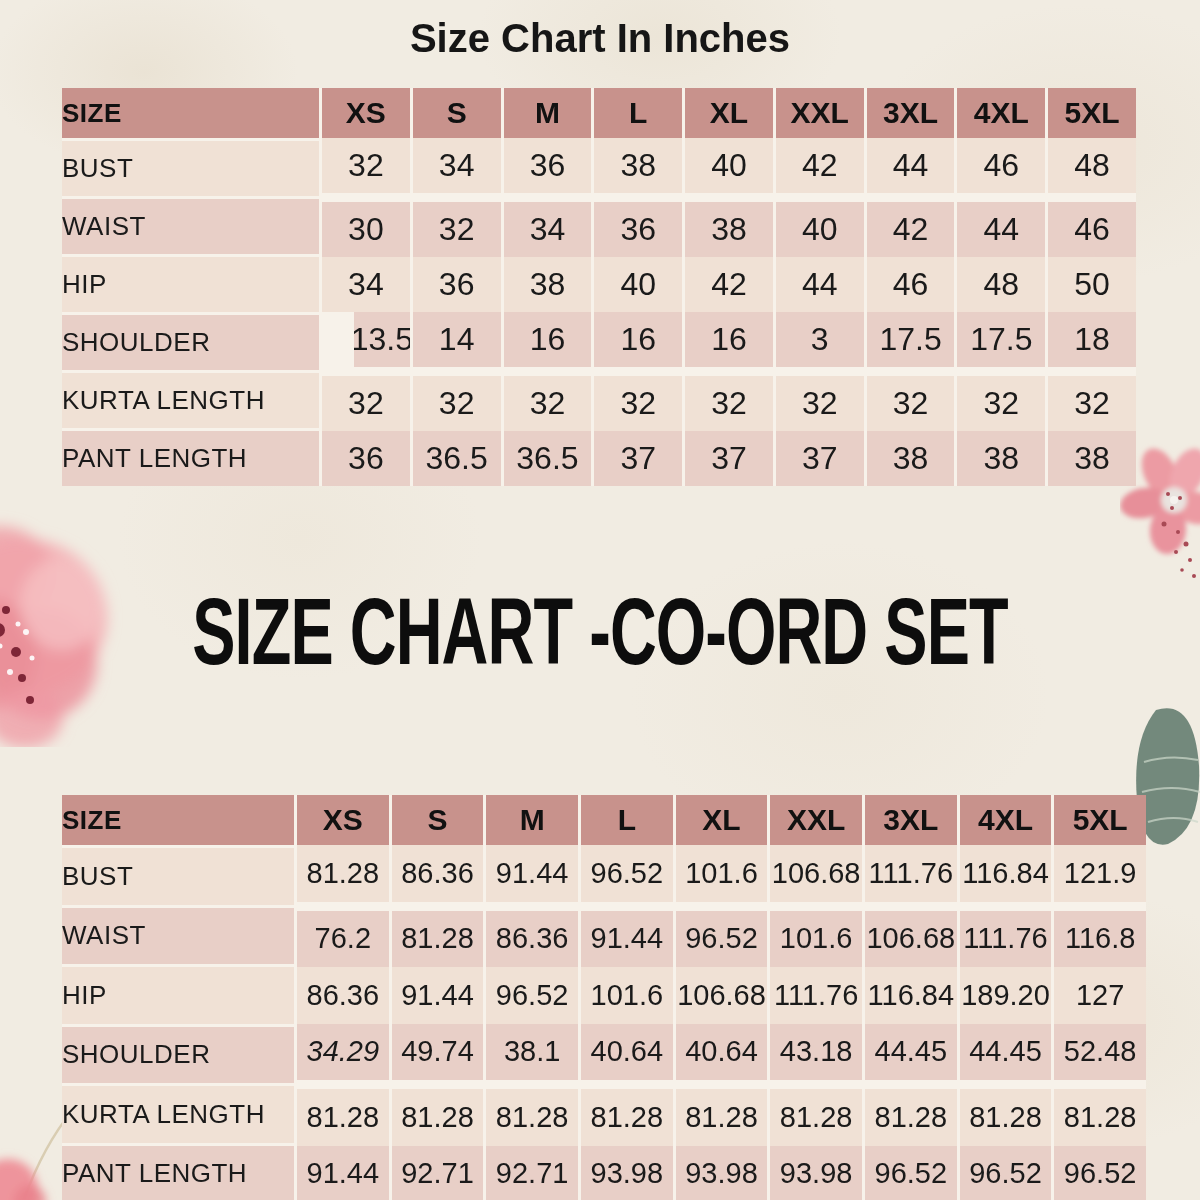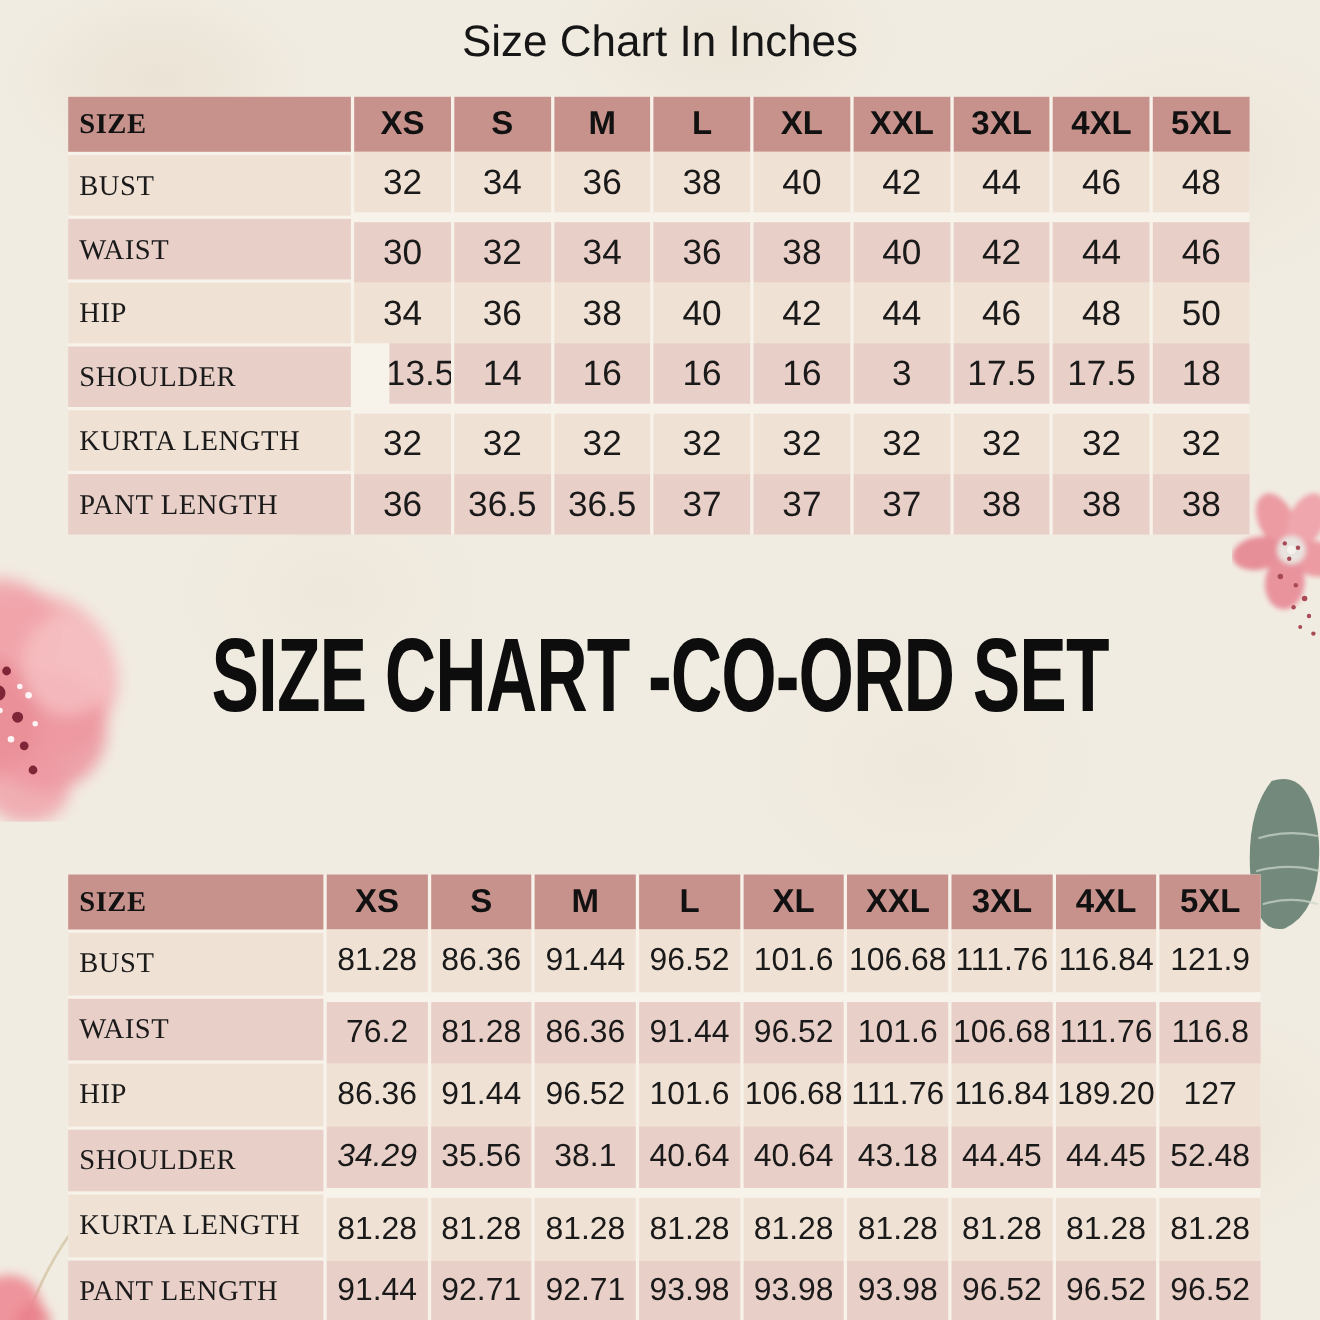--- a/index.html
+++ b/index.html
@@ -18,27 +18,27 @@
       radial-gradient(260px 200px at 25% 45%, rgba(228,218,198,.22), transparent 70%),
       radial-gradient(300px 220px at 70% 58%, rgba(228,218,198,.22), transparent 70%),
       radial-gradient(320px 240px at 40% 90%, rgba(226,214,192,.25), transparent 70%),
       radial-gradient(240px 180px at 92% 85%, rgba(226,214,192,.25), transparent 70%);
   }
   .deco{position:absolute; z-index:1;}
   .layer{position:absolute; z-index:2;}
 
   .subtitle{
     position:absolute; left:0; right:0; margin:0; text-align:center;
-    font-size:40px; font-weight:400; color:#161616; letter-spacing:0;
+    font-size:40px; font-weight:700; color:#161616; letter-spacing:0;
   }
   .subtitle.inches{top:16px;}
   .subtitle.cm{top:728px;}
 
   .main-title{
-    position:absolute; top:566px; left:0; right:0; margin:0; text-align:center;
+    position:absolute; top:566px; left:0; right:0; margin:16px; text-align:center;
     font-size:72px; font-weight:800; color:#0d0d0d; letter-spacing:-1px;
     z-index:2;
   }
   .main-title span{display:inline-block; transform:scale(.9,1.32); transform-origin:50% 20%;}
 
   .size-table{
     position:absolute; display:grid; gap:3px;
     background:var(--grid-line,#f7f2ea); z-index:2;
   }
   .size-table.inches{
@@ -53,21 +53,21 @@
     grid-template-rows:50px repeat(6,56.5px);
     font-size:29px;
   }
   .cell{
     display:flex; align-items:center; justify-content:center;
     color:var(--ink,#1a1a1a); overflow:hidden;
   }
   .cell.head{
     background:var(--header-bg,#c8928c); font-weight:700; font-size:30px; color:#111;
   }
-  .cell.label{justify-content:flex-start; padding-left:10px; font-size:26px; letter-spacing:.5px;font-family:Liberation Serif, serif;}
+  .cell.label{justify-content:flex-start; padding-left:0; font-size:26px; letter-spacing:.5px;}
   .cell.light{background:var(--row-light,#f0e1d5);}
   .cell.pink{background:var(--row-pink,#e8cfc7);}
 </style>
 </head>
 <body>
 
 <div class="canvas">
 
   <svg class="deco" style="left:-30px; top:482px;" width="155" height="265" viewBox="0 0 155 265" aria-hidden="true">
     <defs>
@@ -267,21 +267,21 @@
       <div class="cell light" style="transform: translateY(0px);">91.44</div>
       <div class="cell light" style="transform: translateY(0px);">96.52</div>
       <div class="cell light" style="transform: translateY(0px);">101.6</div>
       <div class="cell light" style="transform: translateY(0px);">106.68</div>
       <div class="cell light" style="transform: translateY(0px);">111.76</div>
       <div class="cell light" style="transform: translateY(0px);">116.84</div>
       <div class="cell light" style="transform: translateY(0px);">189.20</div>
       <div class="cell light" style="transform: translateY(0px);">127</div>
       <div class="cell label pink">SHOULDER</div>
       <div class="cell pink" style="transform: translateY(-3px); font-style: italic;">34.29</div>
-      <div class="cell pink" style="transform: translateY(-3px);">35.56</div>
+      <div class="cell pink" style="transform: translateY(-3px);">49.74</div>
       <div class="cell pink" style="transform: translateY(-3px);">38.1</div>
       <div class="cell pink" style="transform: translateY(-3px);">40.64</div>
       <div class="cell pink" style="transform: translateY(-3px);">40.64</div>
       <div class="cell pink" style="transform: translateY(-3px);">43.18</div>
       <div class="cell pink" style="transform: translateY(-3px);">44.45</div>
       <div class="cell pink" style="transform: translateY(-3px);">44.45</div>
       <div class="cell pink" style="transform: translateY(-3px);">52.48</div>
       <div class="cell label light">KURTA LENGTH</div>
       <div class="cell light" style="transform: translateY(3px);">81.28</div>
       <div class="cell light" style="transform: translateY(3px);">81.28</div>

